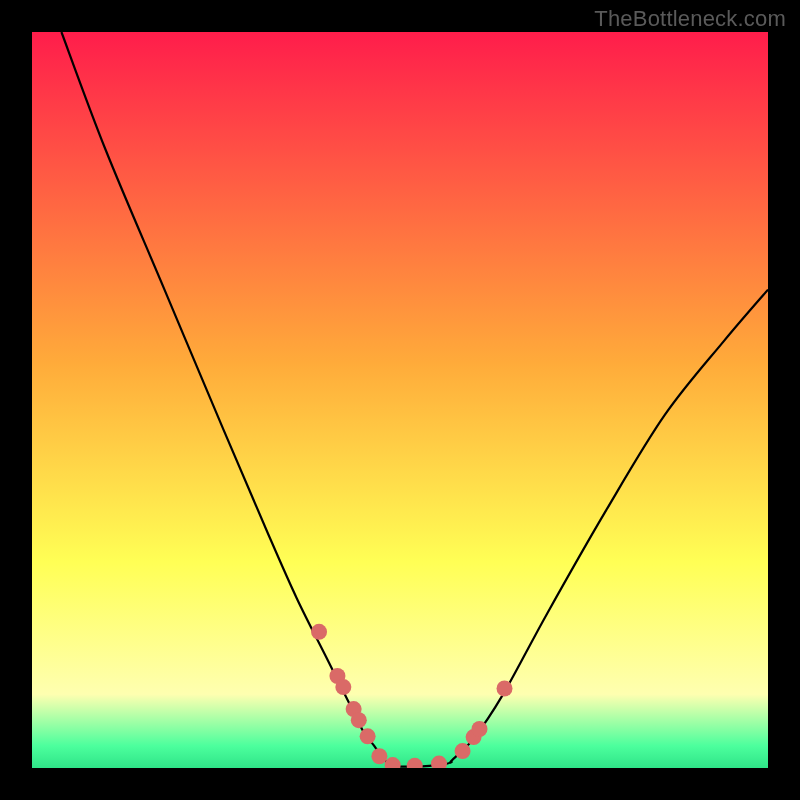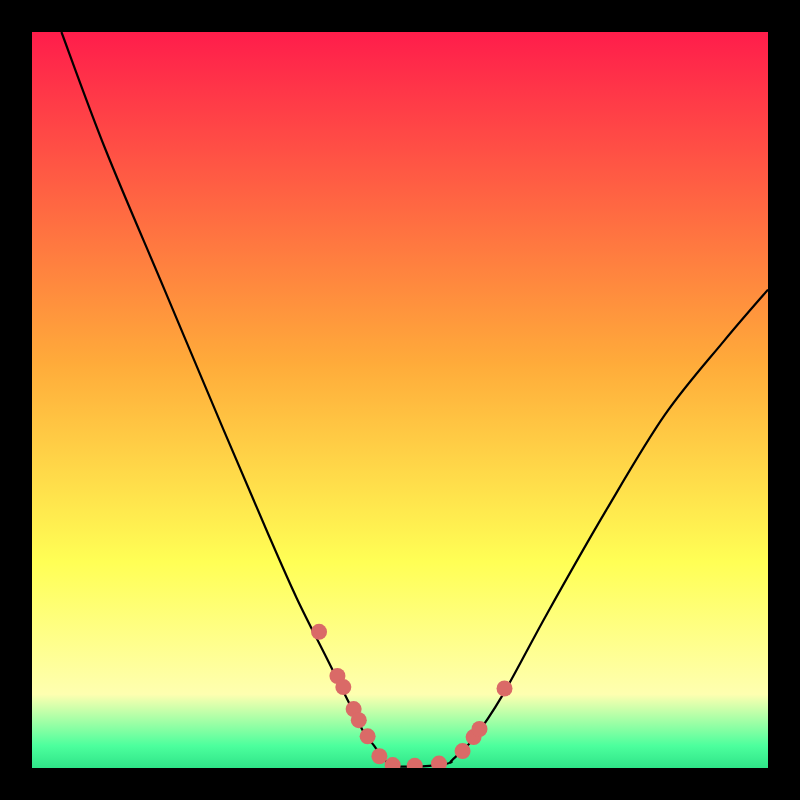--- a/index.html
+++ b/index.html
@@ -45,20 +45,21 @@
   .marker {
     fill: #da6a67;
     stroke: none;
   }
 </style>
 </head>
 <body>
 
 <div class="frame">
 
+  <div class="watermark">TheBottleneck.com</div>
 
   <svg class="plot" viewBox="0 0 736 736" preserveAspectRatio="none">
     <defs>
       <linearGradient id="bg-grad" x1="0" y1="0" x2="0" y2="1">
         <stop id="g0" offset="0%" stop-color="#ff1d4b"></stop>
         <stop id="g1" offset="45%" stop-color="#ffab3a"></stop>
         <stop id="g2" offset="72%" stop-color="#ffff55"></stop>
         <stop id="g3" offset="90%" stop-color="#feffb0"></stop>
         <stop id="g4" offset="97%" stop-color="#4cff9d"></stop>
         <stop id="g5" offset="100%" stop-color="#2fe488"></stop>

